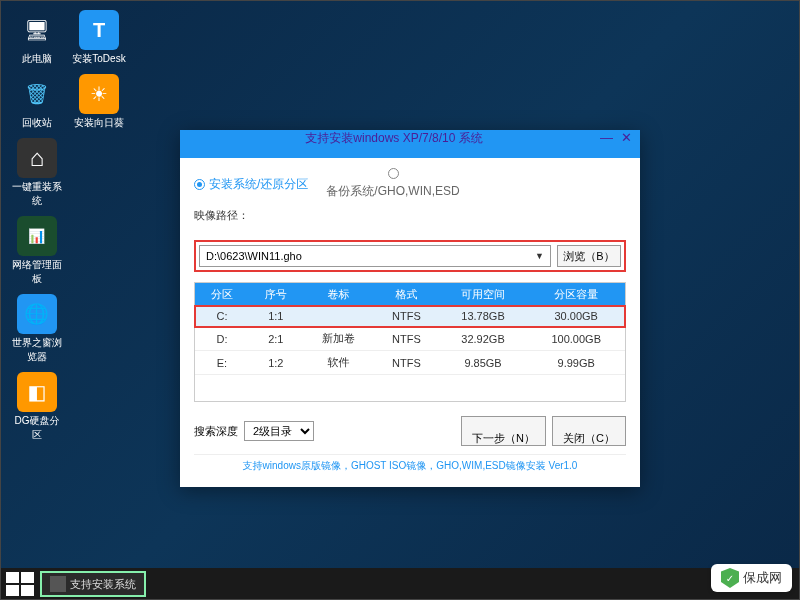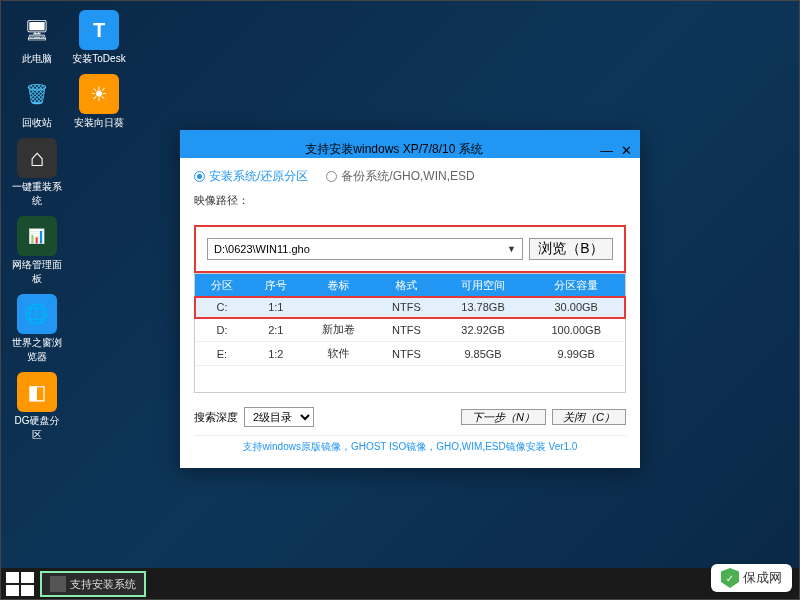--- a/index.html
+++ b/index.html
@@ -31,47 +31,47 @@
     .i-dg { background: #ff9800; }
     .i-dg::before { content: "◧"; color: #fff; }
 
     .taskbar { position: absolute; bottom: 0; left: 0; right: 0; height: 32px; background: #1a1a1a; display: flex; align-items: center; padding: 0 6px; gap: 6px; }
     .start { width: 28px; height: 24px; display: grid; grid-template: 1fr 1fr / 1fr 1fr; gap: 2px; cursor: pointer; }
     .start span { background: #fff; }
     .tbtn { height: 26px; padding: 0 8px; background: #2a2a2a; border: 2px solid #86efac; color: #ddd; font-size: 11px; display: flex; align-items: center; gap: 4px; cursor: pointer; }
     .tbtn .ticon { width: 16px; height: 16px; background: #555; display: inline-block; }
 
     .dialog { position: absolute; left: 180px; top: 130px; width: 460px; background: #fff; box-shadow: 0 4px 20px rgba(0,0,0,0.4); }
-    .titlebar { background: #2196f3; color: #000000; height: 28px; display: flex; align-items: flex-end; padding: 0 8px; font-size: 12px; }
+    .titlebar { background: #2196f3; color: #4c1d95; height: 28px; display: flex; align-items: flex-start; padding: 0 8px; font-size: 12px; }
     .titlebar .ttext { flex: 1; text-align: center; }
     .tbicons { display: flex; gap: 8px; font-size: 13px; }
     .tbicons span { cursor: pointer; }
     .dbody { padding: 10px 14px 6px; }
     .radios { display: flex; gap: 18px; color: #2196f3; font-size: 12px; margin-bottom: 8px; }
     .radio { display: flex; align-items: center; gap: 4px; cursor: pointer; }
     .radio .dot { width: 11px; height: 11px; border: 1.5px solid #2196f3; border-radius: 50%; display: inline-flex; align-items: center; justify-content: center; }
     .radio.sel .dot::after { content: ""; width: 5px; height: 5px; background: #2196f3; border-radius: 50%; }
-    .radio.unsel { color: #666; }
+    .radio.unsel { color: #666; flex-direction: column; }
     .radio.unsel .dot { border-color: #888; }
     .lbl { font-size: 11px; color: #333; margin-bottom: 17px; }
-    .pathrow { display: flex; gap: 6px; border: 2px solid #e53935; padding: 11px; }
+    .pathrow { display: flex; gap: 6px; border: 2px solid #e53935; padding: 3px; margin-bottom: 10px; }
     .pathsel { flex: 1; height: 22px; border: 1px solid #999; font-size: 11px; padding: 0 6px; display: flex; align-items: center; justify-content: space-between; cursor: pointer; background: #fff; }
     .pathsel::after { content: "▼"; font-size: 9px; color: #333; }
-    .browse { width: 84px; height: 22px; border: 1px solid #999; background: #f5f5f5; font-size: 14px; cursor: pointer; text-align: center; }
+    .browse { width: 64px; height: 22px; border: 1px solid #999; background: #f5f5f5; font-size: 11px; cursor: pointer; text-align: center; }
     table { width: 100%; border-collapse: collapse; font-size: 11px; }
     thead { background: #2196f3; color: #fff; }
     th, td { padding: 4px 6px; text-align: center; font-weight: normal; margin-top: 15px; }
     tbody tr { border-bottom: 1px solid #eee; }
     tbody td { color: #333; }
     .row-hl { outline: 2px solid #e53935; outline-offset: -1px; background: #e3f0fb; }
     .tablewrap { border: 1px solid #ccc; min-height: 120px; margin-bottom: 10px; }
     .footer { display: flex; align-items: center; gap: 6px; font-size: 11px; padding: 4px 0 8px; }
     .footer .sp { flex: 1; }
     .depthsel { height: 20px; border: 1px solid #999; font-size: 11px; padding: 0 4px; background: #fff; cursor: pointer; }
-    .fbtn { height: 16px; padding: 0 10px; border: 1px solid #999; background: #f5f5f5; font-size: 11px; cursor: pointer; font-style: italic; }
+    .fbtn { height: 16px; padding: 14px 10px; border: 1px solid #999; background: #f5f5f5; font-size: 11px; cursor: pointer; }
     .bottomtext { text-align: center; font-size: 10px; color: #2196f3; padding: 4px 0 8px; border-top: 1px solid #eee; }
 
     .watermark { position: absolute; right: 8px; bottom: 8px; background: #fff; border-radius: 6px; padding: 4px 10px; display: flex; align-items: center; gap: 4px; font-size: 13px; color: #333; box-shadow: 0 1px 4px rgba(0,0,0,0.2); }
     .watermark .wicon { width: 18px; height: 20px; background: #4caf50; clip-path: polygon(50% 0, 100% 18%, 100% 70%, 50% 100%, 0 70%, 0 18%); display: flex; align-items: center; justify-content: center; color: #fff; font-size: 10px; }
   </style>
 </head>
 <body>
 
 <div class="desktop">
   <div class="dicons">

